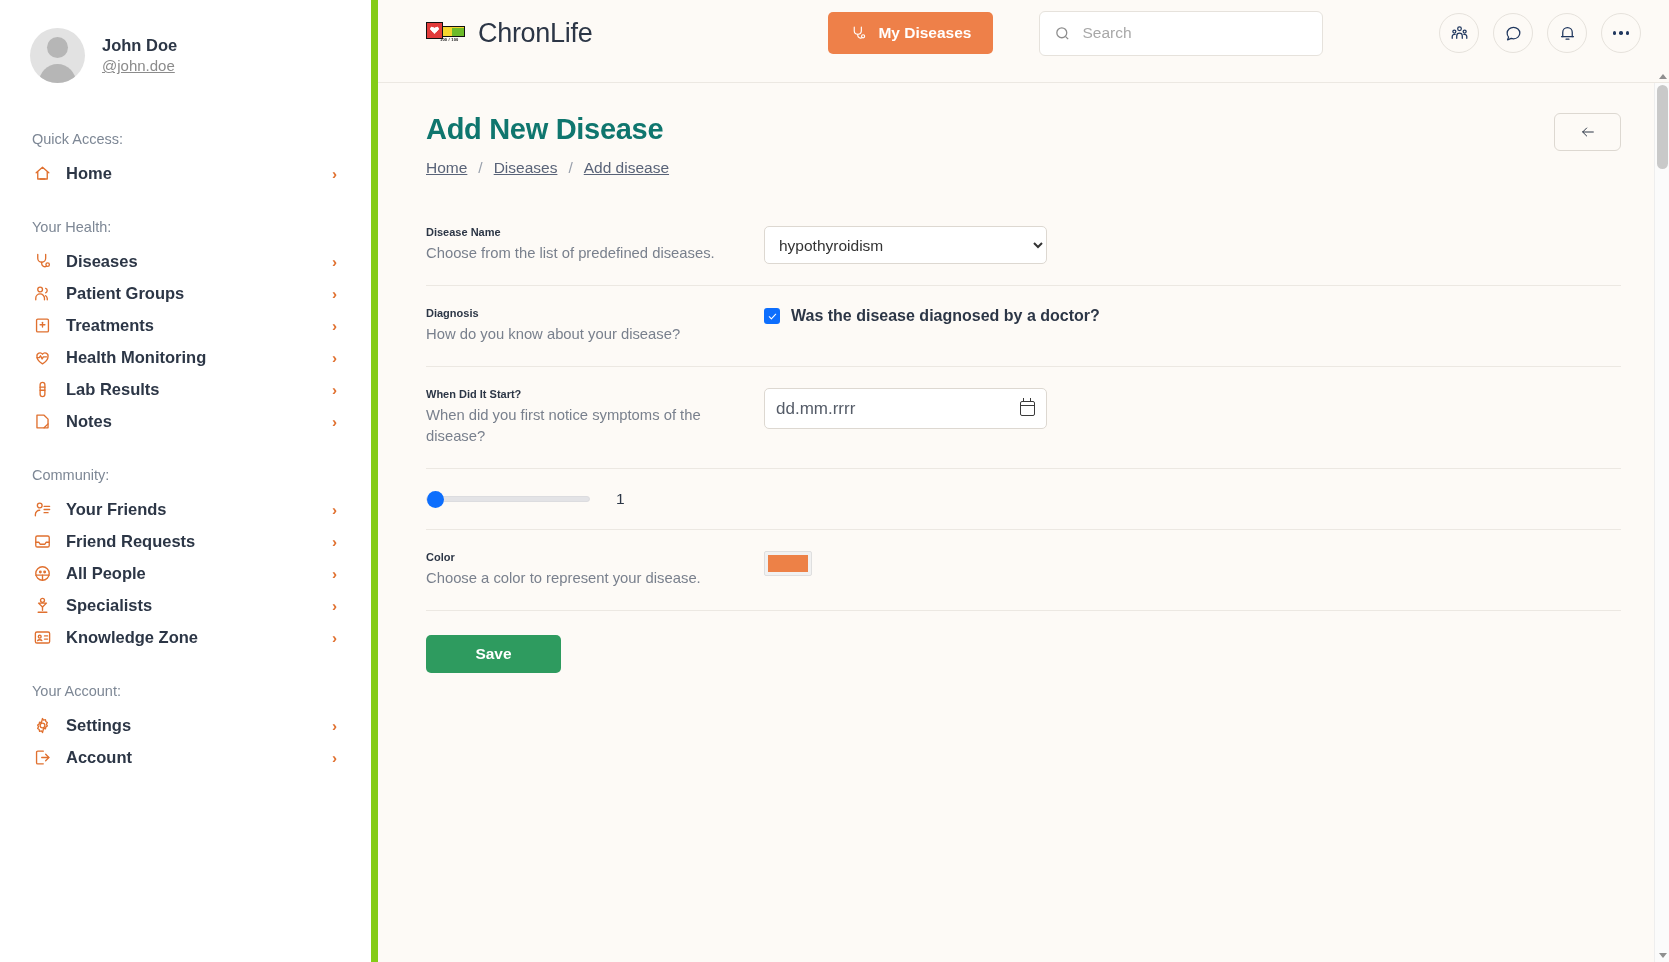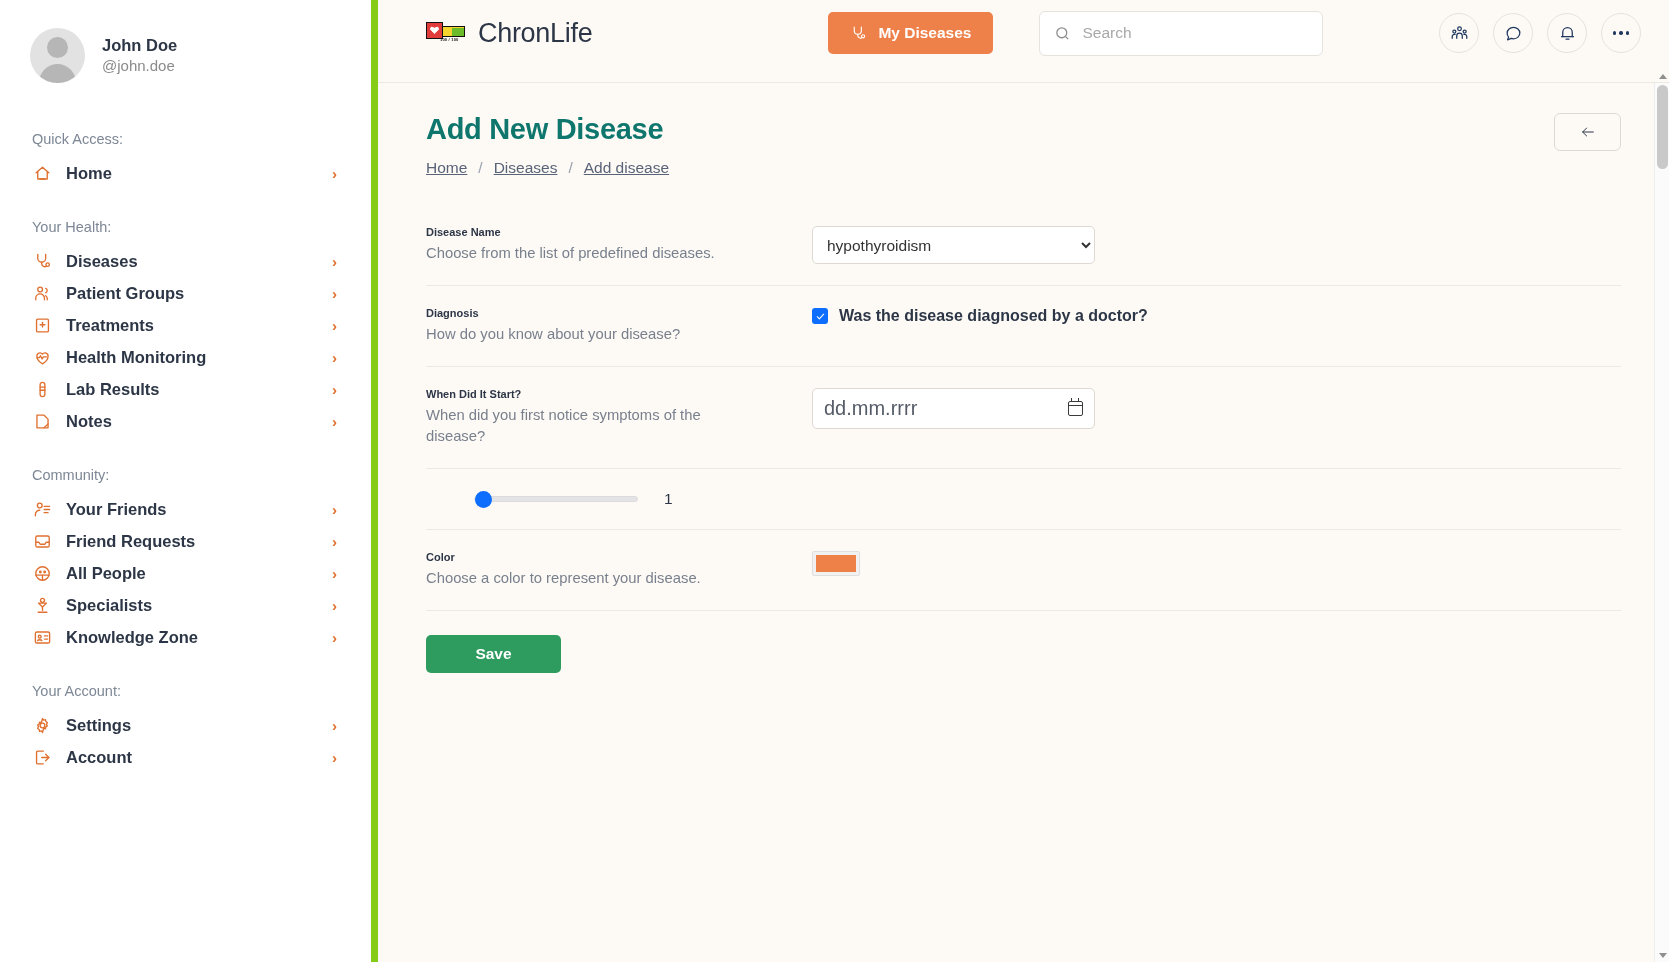--- a/index.html
+++ b/index.html
@@ -27,21 +27,21 @@
   }
   .avatar .head {
     position: absolute; width: 21px; height: 21px; border-radius: 50%;
     background: #b6b6b6; left: 17px; top: 9px;
   }
   .avatar .body {
     position: absolute; width: 37px; height: 22px; border-radius: 19px 19px 0 0;
     background: #b6b6b6; left: 9px; top: 36px;
   }
   .pname { font-size: 16.5px; font-weight: 700; color: #2c3646; line-height: 1.3; }
-  .phandle { font-size: 15px; color: #8b8b8b; line-height: 1.35; }
+  .phandle { font-size: 15px; color: #8b8b8b; line-height: 1.35; text-decoration: underline; }
 
   .sec-title {
     font-size: 14.5px; color: #7d8795; margin: 0 0 10px 2px; font-weight: 400;
   }
   .sec { margin-bottom: 30px; }
   .nav-item {
     display: flex; align-items: center; gap: 14px;
     padding: 6px 4px 6px 2px; cursor: pointer; text-decoration: none;
   }
   .nav-ico { width: 20px; height: 20px; flex: none; color: #e0702f; display:flex; align-items:center; justify-content:center;}
@@ -120,40 +120,40 @@
   .back-btn svg { width: 18px; height: 16px; stroke: #2c3646; fill:none; stroke-width: 1.5; stroke-linecap:round; stroke-linejoin:round;}
 
   .form { margin-top: 28px; }
   .row {
     display: flex; align-items: flex-start; padding: 21px 0;
     border-bottom: 1px solid #ece8e2;
   }
   .row .lbl-col { width: 338px; flex: none; padding-right: 20px; }
   .row .f-title { font-size: 11px; font-weight: 700; color: #2c3646; margin-bottom: 5px; }
   .row .f-help { font-size: 14.8px; color: #79808d; line-height: 1.42; }
-  .row .ctl-col { flex: 1; display: flex; align-items: flex-start; margin-left: 48px; }
+  .row .ctl-col { flex: 1; display: flex; align-items: flex-start; }
 
   select.sel {
     width: 283px; height: 38px; border: 1px solid #ddd8d1; border-radius: 5px;
     background: #fff; font-size: 15.5px; color: #333; font-family: inherit;
     padding: 0 10px; cursor: pointer;
   }
   .cbx-wrap { display: flex; align-items: center; gap: 11px; cursor: pointer; }
   .cbx {
     width: 16px; height: 16px; border-radius: 3px; background: #0d6efd;
     display: flex; align-items: center; justify-content: center; flex: none;
   }
   .cbx svg { width: 11px; height: 11px; stroke: #fff; fill: none; stroke-width: 2.4; stroke-linecap:round; stroke-linejoin:round;}
   .cbx-lbl { font-size: 16px; font-weight: 700; color: #2c3646; }
 
   .date-wrap {
     width: 283px; height: 41px; border: 1px solid #ddd8d1; border-radius: 5px;
     background: #fff; display: flex; align-items: center; padding: 0 11px;
   }
-  .date-wrap .dtxt { flex: 1; font-size: 20px; color: #555c68; }
+  .date-wrap .dtxt { flex: 1; font-size: 17px; color: #555c68; }
   .date-ico { width: 15px; height: 15px; border: 1.4px solid #3a3a3a; border-radius: 2px; position: relative; }
   .date-ico:before { content:""; position:absolute; left:-1.4px; top:2.6px; width:15px; height:1.4px; background:#3a3a3a;}
   .date-ico:after { content:""; position:absolute; left:2px; top:-3.6px; width:1.4px; height:3px; background:#3a3a3a; box-shadow: 7px 0 0 #3a3a3a;}
 
   .slider-row { display: flex; align-items: center; gap: 26px; }
   input[type=range].sld {
     -webkit-appearance: none; appearance: none;
     width: 164px; height: 6px; border-radius: 4px; background: #e3e3e6; outline: none; cursor: pointer;
     border: 1px solid #dcdcdf;
   }

